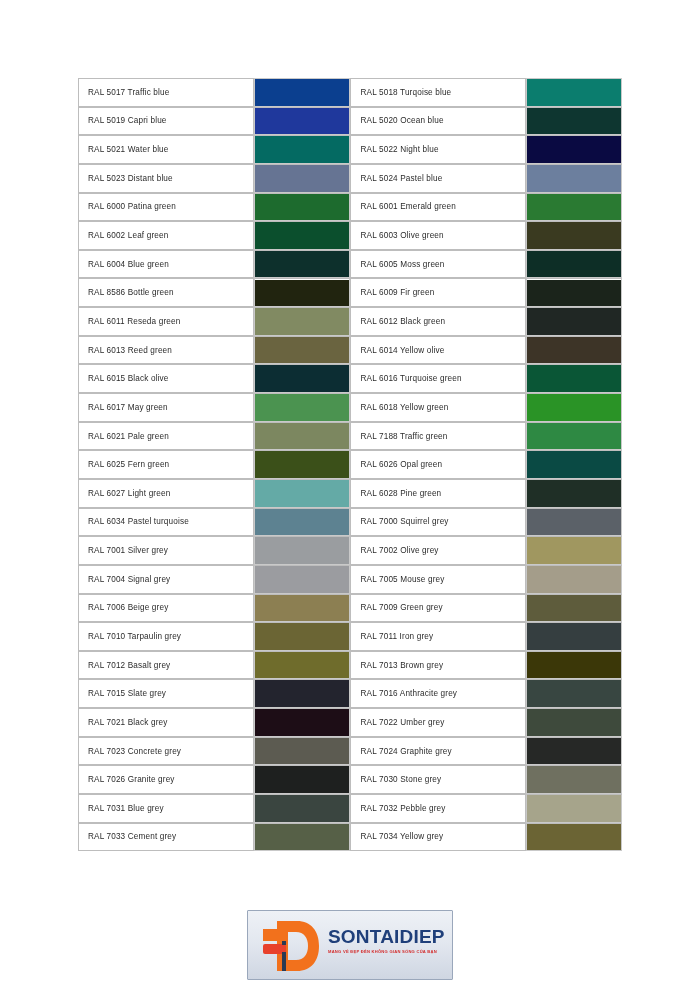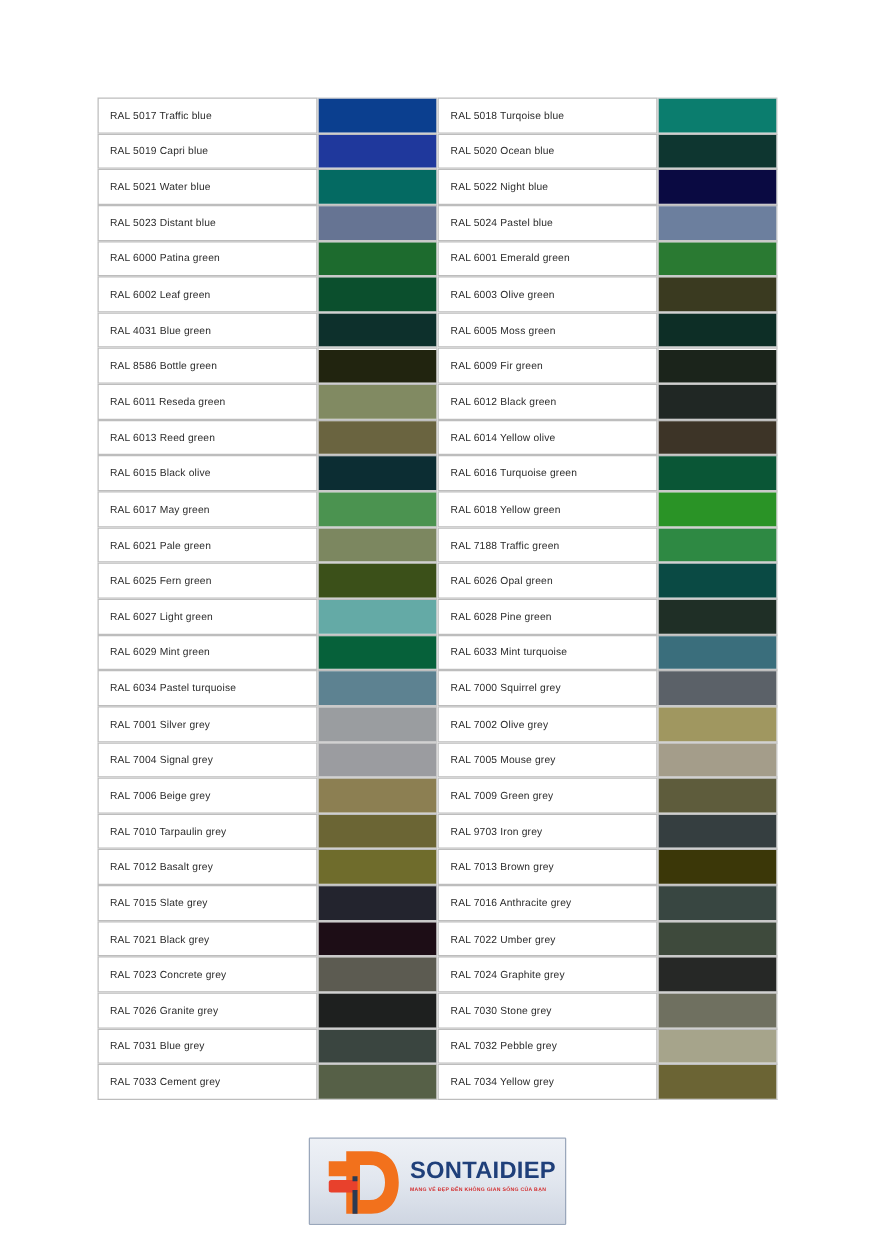--- a/index.html
+++ b/index.html
@@ -205,21 +205,21 @@
           <td class="swatch-cell">
             <span class="swatch" style="background: rgb(11, 79, 45);"></span>
           </td>
           <td class="gap-col"></td>
           <td class="name-cell">RAL 6003 Olive green</td>
           <td class="swatch-cell">
             <span class="swatch" style="background: rgb(58, 58, 32);"></span>
           </td>
         </tr>
         <tr class="ral-row">
-          <td class="name-cell">RAL 4031 Blue green</td>
+          <td class="name-cell">RAL 6004 Blue green</td>
           <td class="swatch-cell">
             <span class="swatch" style="background: rgb(13, 48, 44);"></span>
           </td>
           <td class="gap-col"></td>
           <td class="name-cell">RAL 6005 Moss green</td>
           <td class="swatch-cell">
             <span class="swatch" style="background: rgb(13, 46, 38);"></span>
           </td>
         </tr>
         <tr class="ral-row">
@@ -304,31 +304,20 @@
           <td class="swatch-cell">
             <span class="swatch" style="background: rgb(100, 170, 166);"></span>
           </td>
           <td class="gap-col"></td>
           <td class="name-cell">RAL 6028 Pine green</td>
           <td class="swatch-cell">
             <span class="swatch" style="background: rgb(31, 47, 38);"></span>
           </td>
         </tr>
         <tr class="ral-row">
-          <td class="name-cell">RAL 6029 Mint green</td>
-          <td class="swatch-cell">
-            <span class="swatch" style="background: rgb(6, 97, 58);"></span>
-          </td>
-          <td class="gap-col"></td>
-          <td class="name-cell">RAL 6033 Mint turquoise</td>
-          <td class="swatch-cell">
-            <span class="swatch" style="background: rgb(58, 110, 124);"></span>
-          </td>
-        </tr>
-        <tr class="ral-row">
           <td class="name-cell">RAL 6034 Pastel turquoise</td>
           <td class="swatch-cell">
             <span class="swatch" style="background: rgb(93, 130, 145);"></span>
           </td>
           <td class="gap-col"></td>
           <td class="name-cell">RAL 7000 Squirrel grey</td>
           <td class="swatch-cell">
             <span class="swatch" style="background: rgb(91, 97, 104);"></span>
           </td>
         </tr>
@@ -364,21 +353,21 @@
           <td class="swatch-cell">
             <span class="swatch" style="background: rgb(94, 92, 60);"></span>
           </td>
         </tr>
         <tr class="ral-row">
           <td class="name-cell">RAL 7010 Tarpaulin grey</td>
           <td class="swatch-cell">
             <span class="swatch" style="background: rgb(107, 101, 52);"></span>
           </td>
           <td class="gap-col"></td>
-          <td class="name-cell">RAL 9703 Iron grey</td>
+          <td class="name-cell">RAL 7011 Iron grey</td>
           <td class="swatch-cell">
             <span class="swatch" style="background: rgb(53, 62, 64);"></span>
           </td>
         </tr>
         <tr class="ral-row">
           <td class="name-cell">RAL 7012 Basalt grey</td>
           <td class="swatch-cell">
             <span class="swatch" style="background: rgb(111, 108, 44);"></span>
           </td>
           <td class="gap-col"></td>

